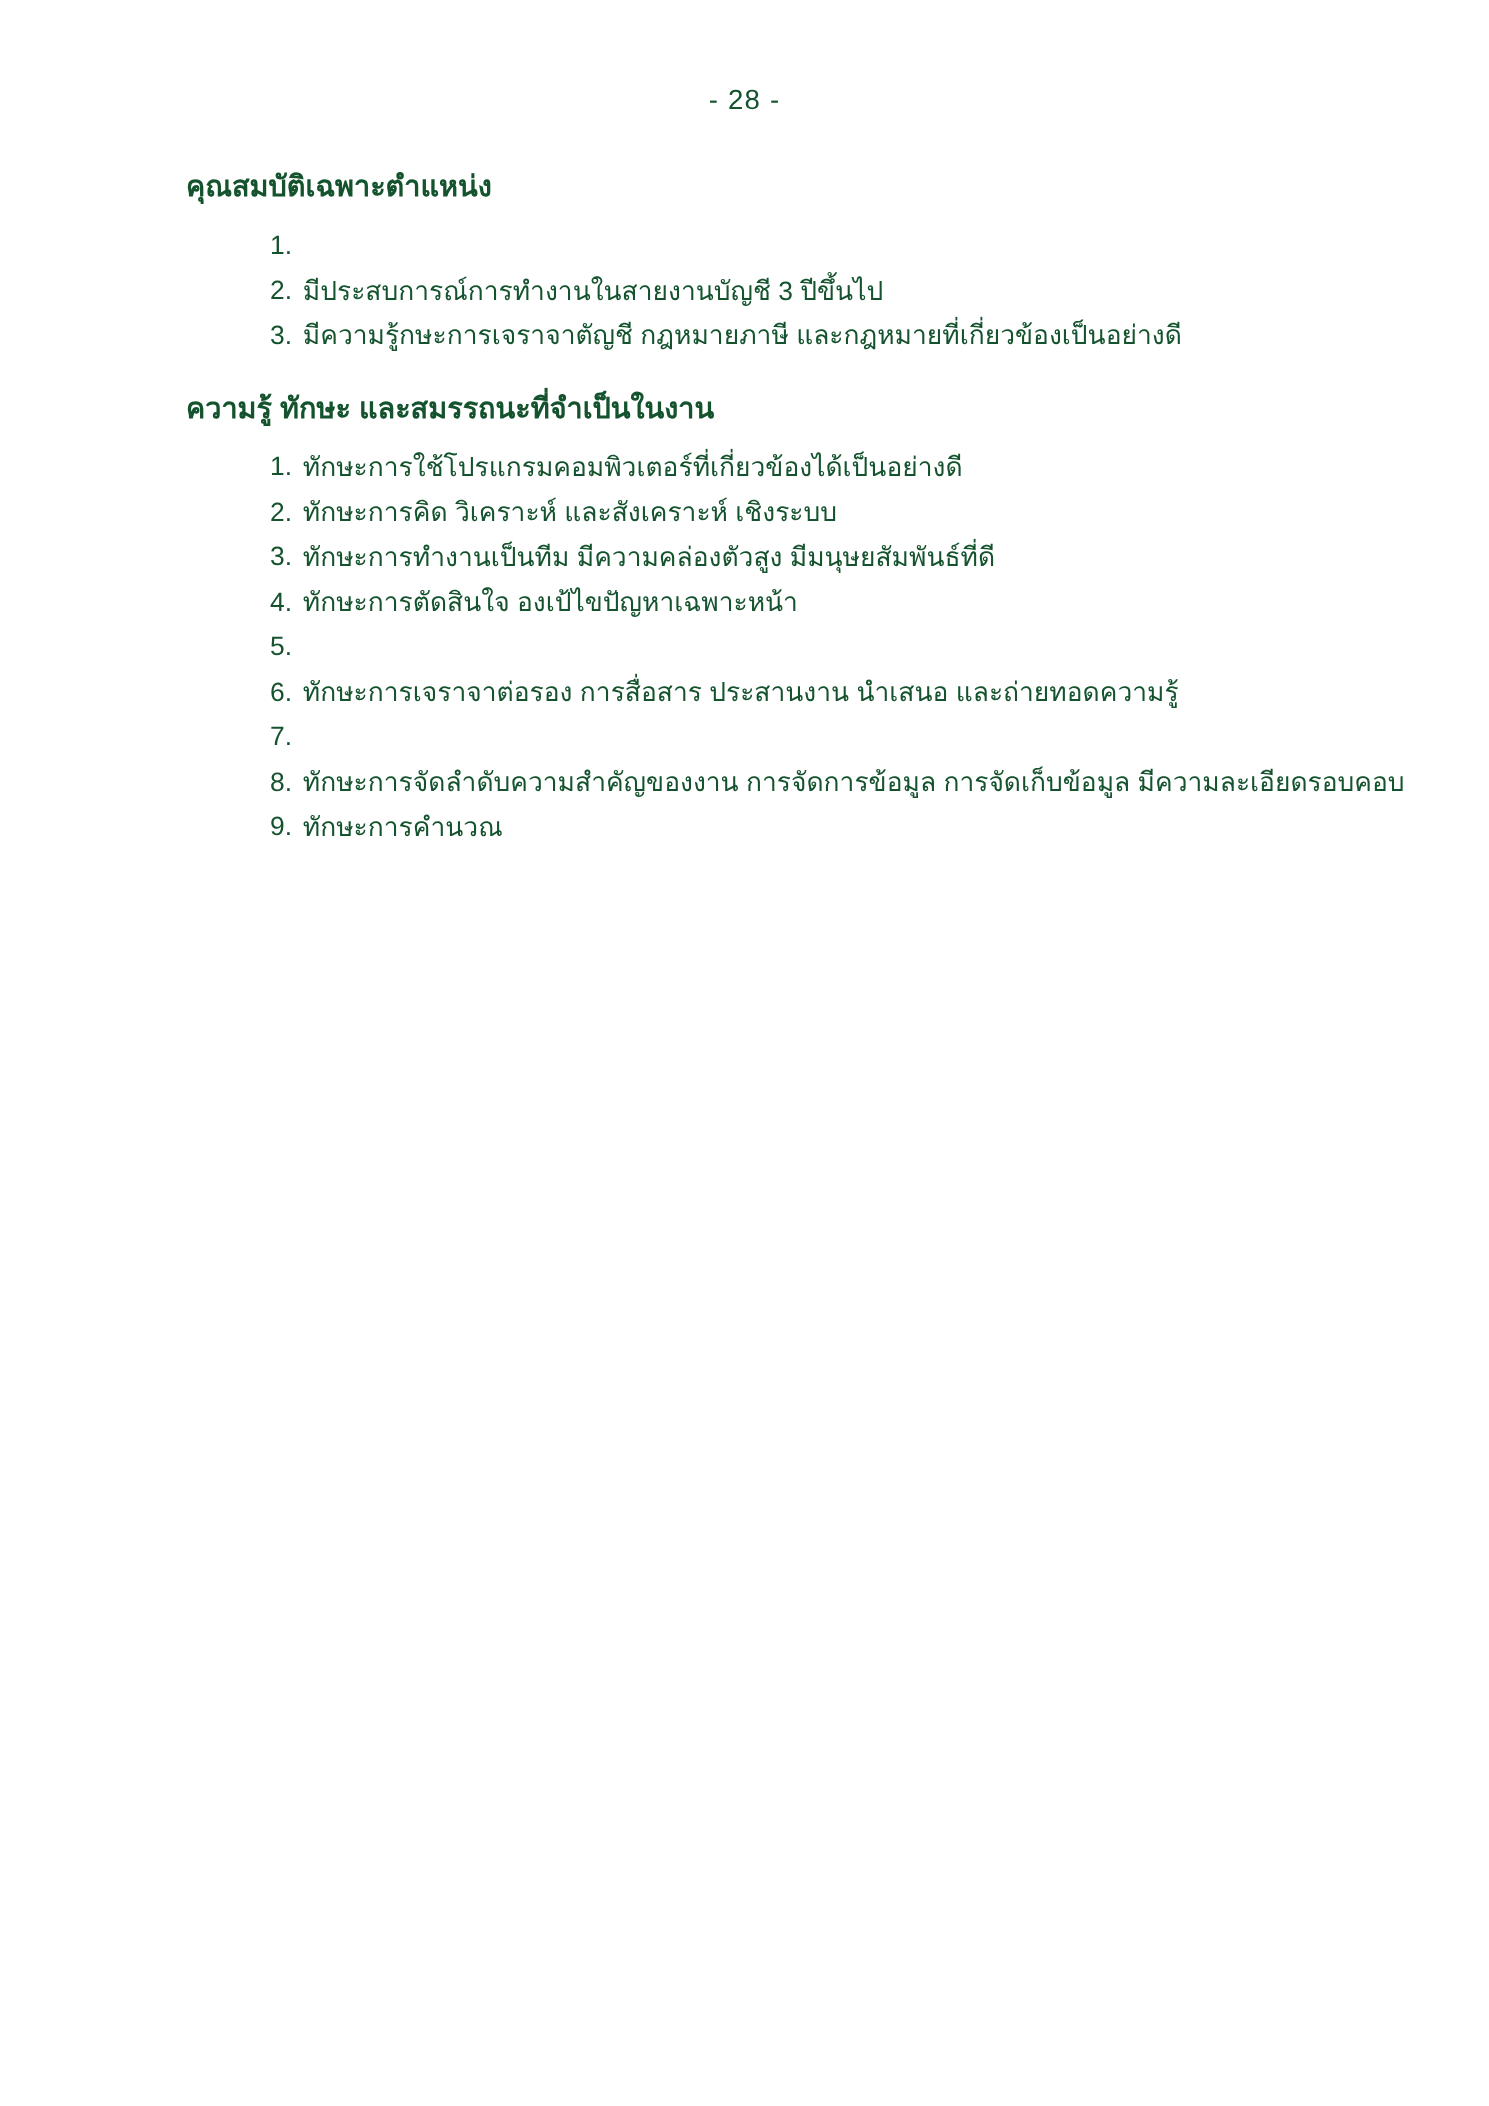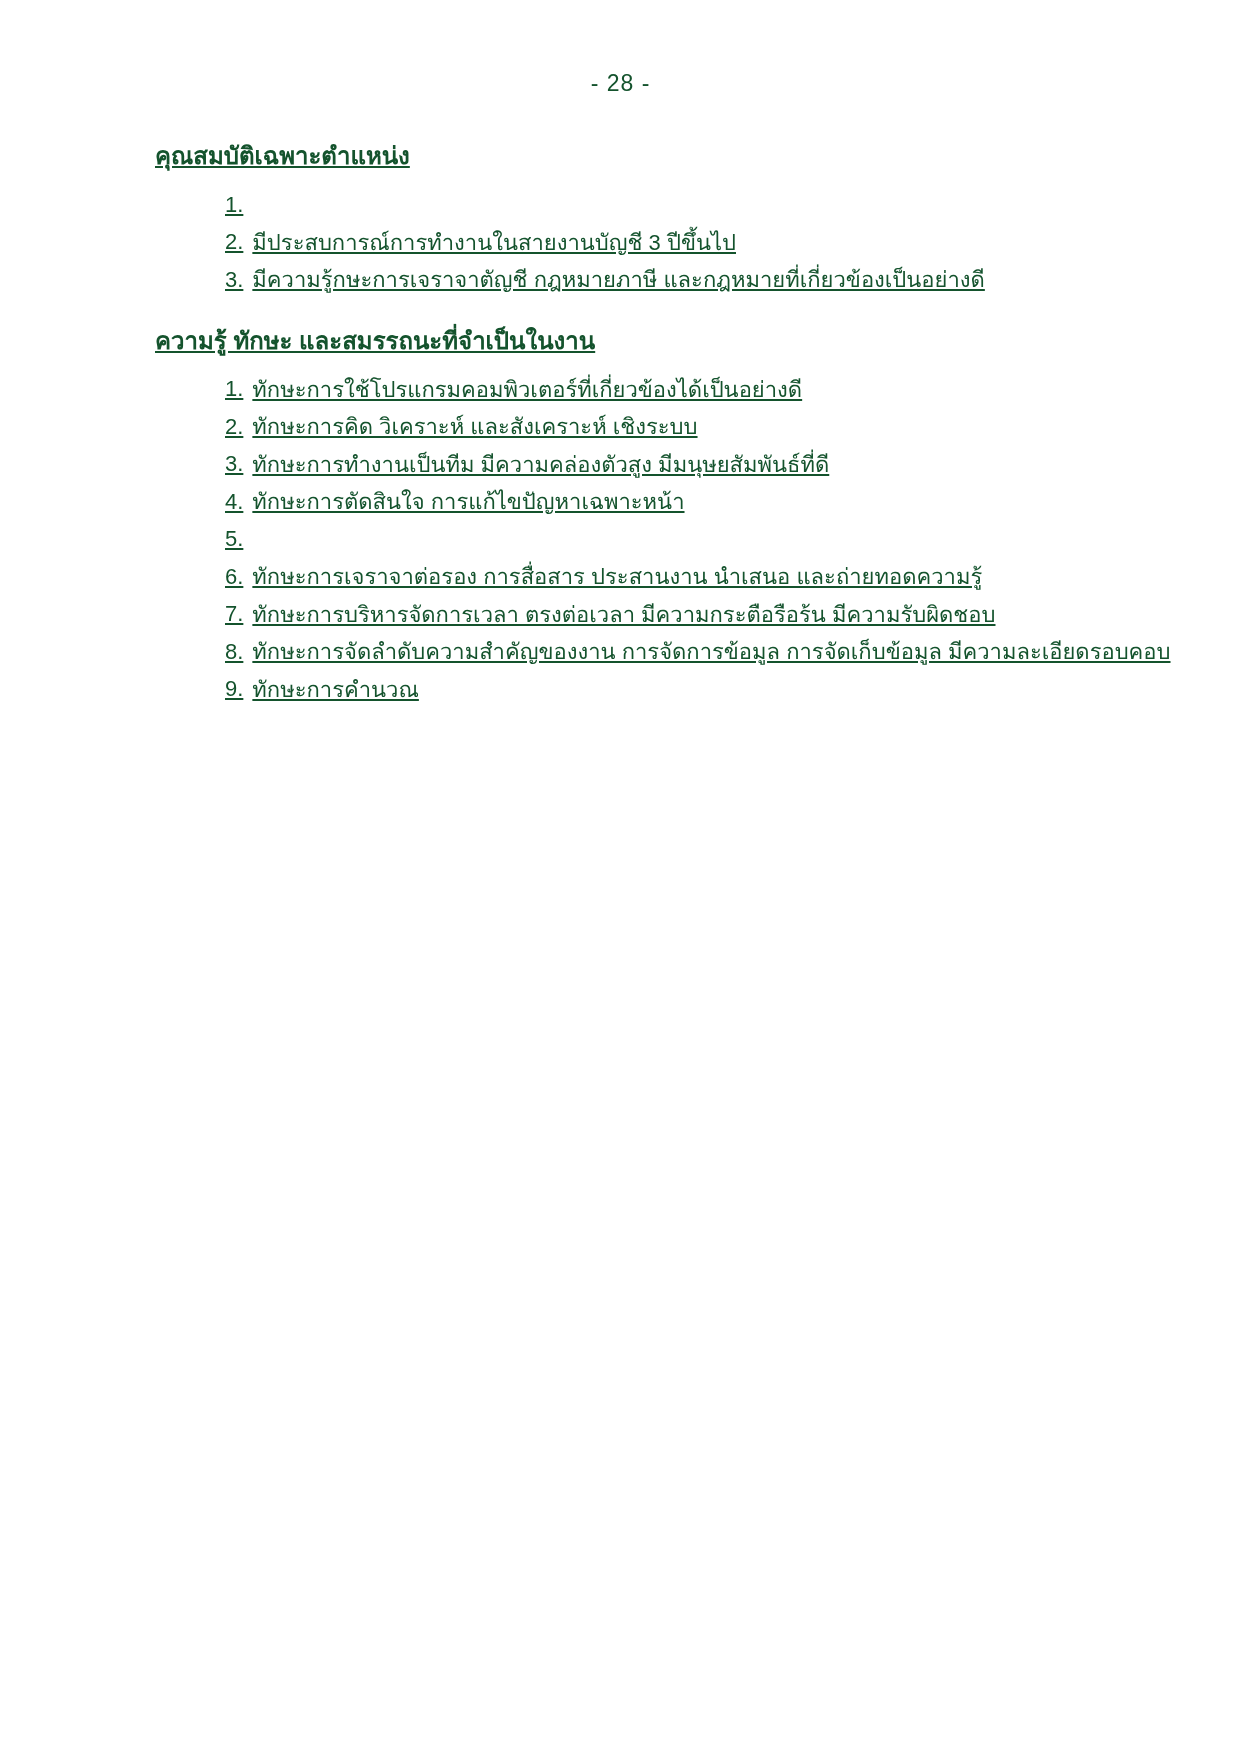--- a/index.html
+++ b/index.html
@@ -20,21 +20,20 @@
     width: 100%;
     text-align: center;
     font-size: 23px;
     letter-spacing: 1px;
   }
   .content {
     position: absolute;
     top: 136px;
     left: 155px;
     right: 82px;
-    text-decoration: underline;
   }
   .section-heading {
     font-size: 24px;
     font-weight: bold;
     line-height: 40px;
     margin-bottom: 10px;
   }
   .list { margin-bottom: 22px; }
   .li {
     display: flex;
@@ -85,32 +84,31 @@
         <div class="li">
           <span class="num">2.</span>
           <span>ทักษะการคิด วิเคราะห์ และสังเคราะห์ เชิงระบบ</span>
         </div>
         <div class="li">
           <span class="num">3.</span>
           <span>ทักษะการทำงานเป็นทีม มีความคล่องตัวสูง มีมนุษยสัมพันธ์ที่ดี</span>
         </div>
         <div class="li">
           <span class="num">4.</span>
-          <span>ทักษะการตัดสินใจ การแก้ไขปัญหาเฉพาะหน้า</span>
+          <span>ทักษะการตัดสินใจ องเป้ไขปัญหาเฉพาะหน้า</span>
         </div>
         <div class="li">
           <span class="num">5.</span>
         </div>
         <div class="li">
           <span class="num">6.</span>
           <span>ทักษะการเจราจาต่อรอง การสื่อสาร ประสานงาน นำเสนอ และถ่ายทอดความรู้</span>
         </div>
         <div class="li">
           <span class="num">7.</span>
-          <span>ทักษะการบริหารจัดการเวลา ตรงต่อเวลา มีความกระตือรือร้น มีความรับผิดชอบ</span>
         </div>
         <div class="li">
           <span class="num">8.</span>
           <span>ทักษะการจัดลำดับความสำคัญของงาน การจัดการข้อมูล การจัดเก็บข้อมูล มีความละเอียดรอบคอบ</span>
         </div>
         <div class="li">
           <span class="num">9.</span>
           <span>ทักษะการคำนวณ</span>
         </div>
       </div>

